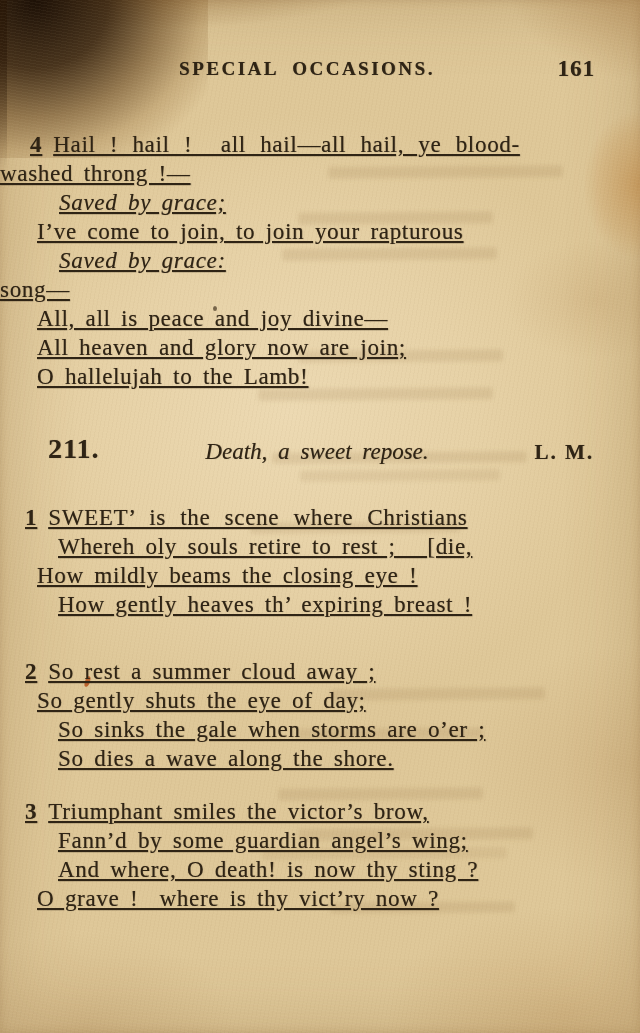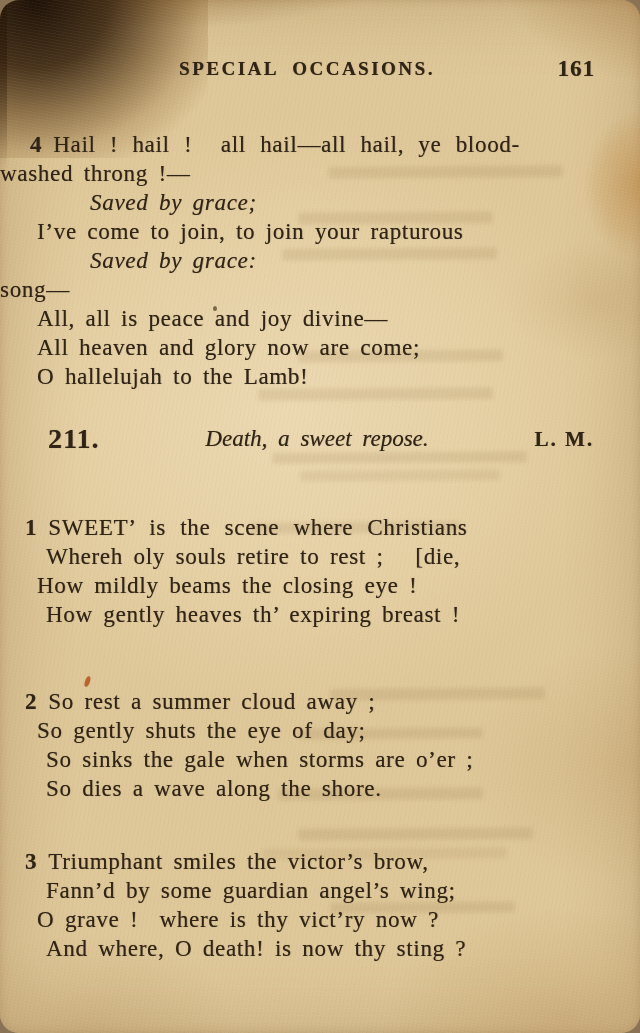--- a/index.html
+++ b/index.html
@@ -6,21 +6,20 @@
   body{width:640px;height:1033px;overflow:hidden;background:#8a7354;}
   .page{
     position:relative;width:640px;height:1033px;overflow:hidden;
     background:
       radial-gradient(ellipse 340px 300px at 45% 40%, #ecd9b2 0%, #e6d1a6 55%, #dec798 100%),
       #e4cfa4;
     background-color:#e4cfa4;
     box-shadow: inset 0 0 70px rgba(125,88,42,0.30), inset 0 0 10px rgba(125,88,42,0.22);
     font-family:"Liberation Serif","DejaVu Serif",serif;
     color:#2f2415;
-    border-radius:19px;
   }
   .bg-stains{
     position:absolute;inset:0;pointer-events:none;
     background-image:
       radial-gradient(ellipse 70px 95px at 638px 185px, rgba(186,126,56,0.50), rgba(186,126,56,0.18) 55%, transparent 78%),
       radial-gradient(ellipse 210px 150px at 655px -25px, rgba(150,100,45,0.45), transparent 72%),
       radial-gradient(ellipse 280px 60px at 160px -18px, rgba(118,76,30,0.42), transparent 78%),
       radial-gradient(ellipse 230px 170px at 625px 765px, rgba(160,112,58,0.16), transparent 70%),
       radial-gradient(ellipse 250px 150px at 565px 1015px, rgba(168,120,62,0.22), transparent 72%),
       radial-gradient(ellipse 210px 130px at 85px 1025px, rgba(150,105,55,0.15), transparent 72%),
@@ -61,54 +60,54 @@
     position:relative;left:-13px;font-size:19px;font-weight:700;
     letter-spacing:2.5px;word-spacing:7px;
     text-shadow:0.4px 0.4px 0.7px rgba(46,34,20,0.55);
   }
   .page-number{
     position:absolute;right:45px;top:-2px;font-size:23px;font-weight:700;letter-spacing:1px;
     text-shadow:0.4px 0.4px 0.7px rgba(46,34,20,0.55);
     text-align:center;
   }
 
-  .line{line-height:29px;font-size:23px;letter-spacing:0.03em;word-spacing:0.18em;}
+  .line{line-height:29px;font-size:23px;letter-spacing:0.03em;word-spacing:0.18em;text-decoration:underline;}
   .ltext{white-space:pre;text-shadow:0.35px 0.35px 0.7px rgba(46,34,20,0.5);}
   .vnum{font-weight:700;margin-right:11px;text-shadow:0.35px 0.35px 0.7px rgba(46,34,20,0.5);}
   .wide .ltext{word-spacing:0.34em;}
   .it .ltext{font-style:italic;}
 
   .stanza-cont{margin-top:42px;}
   .s-first{padding-left:30px;}
   .s-main{padding-left:37px;}
   .s-wrap{}
-  .s-refrain{padding-left:90px;}
+  .s-refrain{padding-left:59px;}
 
   .hymn-heading{
-    margin-top:32px;display:flex;align-items:center;
+    margin-top:42px;display:flex;align-items:flex-end;
     padding-left:48px;padding-right:46px;
   }
   .hymn-number{
     font-size:28px;font-weight:700;letter-spacing:1px;
     text-shadow:0.4px 0.4px 0.8px rgba(46,34,20,0.5);
   }
   .hymn-title{
     flex:1;text-align:center;font-style:italic;font-size:23px;word-spacing:0.22em;
     text-shadow:0.35px 0.35px 0.7px rgba(46,34,20,0.5);
   }
   .hymn-meter{
     font-size:21px;font-weight:700;letter-spacing:2px;
     text-shadow:0.4px 0.4px 0.7px rgba(46,34,20,0.55);
   }
 
-  .verse{margin-top:58px;}
-  .verse.v3{margin-top:44px;}
+  .verse{margin-top:38px;}
+  .verse.v3{margin-top:24px;}
   .v-first{padding-left:25px;}
   .v-odd{padding-left:37px;}
-  .v-even{padding-left:46px;}
+  .v-even{padding-left:58px;}
 </style>
 </head>
 <body>
 
 <div class="page">
 
   <div class="bg-stains"></div>
   <div class="corner-burn"></div>
   <div class="edge-streak"></div>
   <div class="grain"></div>
@@ -139,21 +138,21 @@
     </div>
 
     <div class="stanza-cont">
       <div class="line s-first wide"><span class="vnum">4</span><span class="ltext">Hail ! hail !  all hail—all hail, ye blood-</span></div>
       <div class="line s-wrap"><span class="ltext">washed throng !—</span></div>
       <div class="line s-refrain it"><span class="ltext">Saved by grace;</span></div>
       <div class="line s-main"><span class="ltext">I’ve come to join, to join your rapturous</span></div>
       <div class="line s-refrain it"><span class="ltext">Saved by grace:</span></div>
       <div class="line s-wrap"><span class="ltext">song—</span></div>
       <div class="line s-main"><span class="ltext">All, all is peace and joy divine—</span></div>
-      <div class="line s-main"><span class="ltext">All heaven and glory now are come;</span></div>
+      <div class="line s-main"><span class="ltext">All heaven and glory now are join;</span></div>
       <div class="line s-main"><span class="ltext">O hallelujah to the Lamb!</span></div>
     </div>
 
     <div class="hymn-heading">
       <span class="hymn-number">211.</span>
       <span class="hymn-title">Death, a sweet repose.</span>
       <span class="hymn-meter">L. M.</span>
     </div>
 
     <div class="verse v1">
@@ -166,18 +165,18 @@
     <div class="verse v2">
       <div class="line v-first"><span class="vnum">2</span><span class="ltext">So rest a summer cloud away ;</span></div>
       <div class="line v-odd"><span class="ltext">So gently shuts the eye of day;</span></div>
       <div class="line v-even"><span class="ltext">So sinks the gale when storms are o’er ;</span></div>
       <div class="line v-even"><span class="ltext">So dies a wave along the shore.</span></div>
     </div>
 
     <div class="verse v3">
       <div class="line v-first"><span class="vnum">3</span><span class="ltext">Triumphant smiles the victor’s brow,</span></div>
       <div class="line v-even"><span class="ltext">Fann’d by some guardian angel’s wing;</span></div>
+      <div class="line v-even"><span class="ltext">And where, O death! is now thy sting ?</span></div>
       <div class="line v-odd"><span class="ltext">O grave !  where is thy vict’ry now ?</span></div>
-      <div class="line v-even"><span class="ltext">And where, O death! is now thy sting ?</span></div>
     </div>
 
   </div>
 </div>
 
 </body></html>

